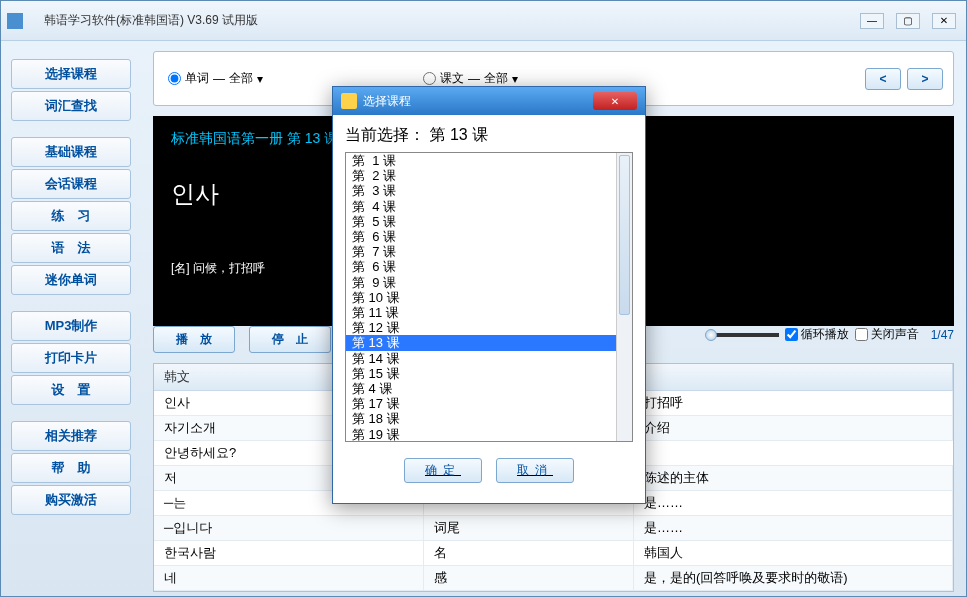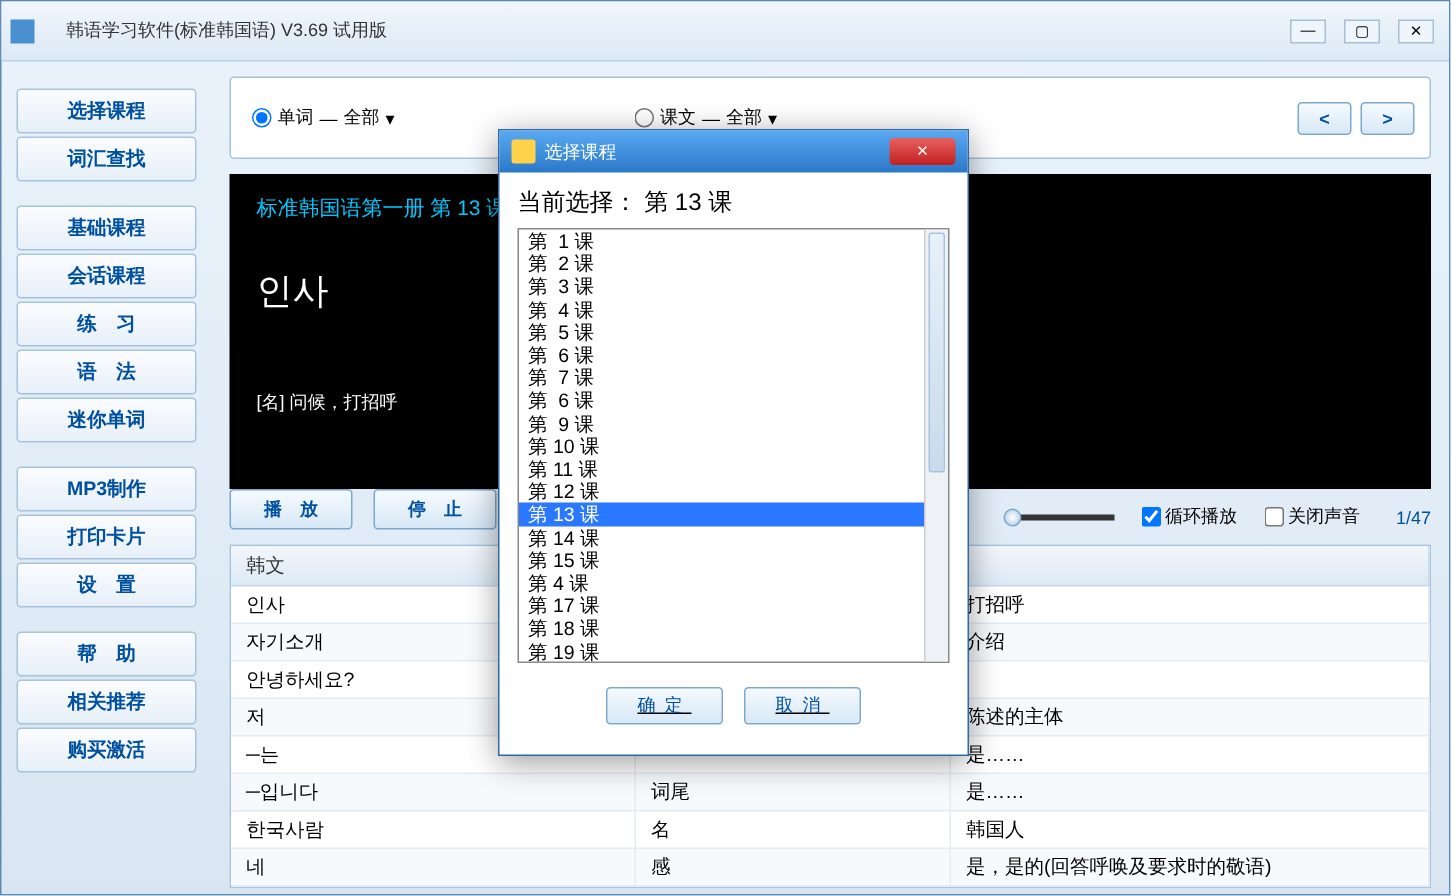--- a/index.html
+++ b/index.html
@@ -26,23 +26,23 @@
     .radio { display: flex; align-items: center; gap: 4px; }
     .radio input { margin: 0; }
     .navbtns { position: absolute; right: 10px; display: flex; gap: 6px; }
     .navbtn { width: 36px; height: 22px; background: linear-gradient(#f5faff,#d7e8f6); border: 1px solid #7ca7cf; border-radius: 3px; display:flex; align-items:center; justify-content:center; color:#0050a0; cursor:pointer; font-weight:bold; }
     
     .blackpanel { background: #000; margin-top: 10px; height: 210px; padding: 14px 18px; color: #fff; position: relative; }
     .bp-title { color: #00c8ff; font-size: 14px; }
     .bp-jp { font-size: 24px; margin-top: 30px; font-family: "Malgun Gothic", sans-serif; }
     .bp-desc { margin-top: 50px; font-size: 12px; }
     
-    .controls { display: flex; align-items: flex-end; gap: 14px; font-size: 12px; }
+    .controls { display: flex; align-items: flex-start; gap: 14px; font-size: 12px; }
     .playbtn { background: linear-gradient(#f5faff,#d7e8f6); border:1px solid #7ca7cf; border-radius:3px; padding:4px 22px; color:#0050a0; font-weight:bold; cursor:pointer; }
-    .slider-area { margin-left: auto; display:flex; align-items:center; gap:18px; }
+    .slider-area { margin-left: auto; display:flex; align-items:center; gap:6px; }
     .slider { width: 70px; height: 4px; background: #333; position: relative; }
     .slider-thumb { position:absolute; left:-4px; top:-4px; width:12px; height:12px; border-radius:50%; background:radial-gradient(#fff,#aac8e0); border:1px solid #7ca7cf; }
     .chk { display:flex; align-items:center; gap:3px; }
     .counter { color:#0050a0; margin-left:6px; }
     
     .table { border: 1px solid #a7c3de; margin-top: 10px; background: #fff; font-size: 13px; }
     .thead { display:flex; background: linear-gradient(#f2f7fc,#dce9f5); border-bottom:1px solid #c8d9e9;justify-content:space-between; }
     .th { padding: 4px 10px; border-right:1px solid #c8d9e9; font-weight:normal; color:#333; }
     .th1 { width: 270px; } .th2 { width: 210px; } .th3 { flex:1; }
     .tr { display:flex; border-bottom:1px solid #e3ebf3; }
@@ -89,22 +89,22 @@
           <div class="sidebtn">练　习</div>
           <div class="sidebtn">语　法</div>
           <div class="sidebtn">迷你单词</div>
         </div>
       <div class="sidebar-group" id="sg3">
           <div class="sidebtn">MP3制作</div>
           <div class="sidebtn">打印卡片</div>
           <div class="sidebtn">设　置</div>
         </div>
       <div class="sidebar-group" id="sg4">
+          <div class="sidebtn">相关推荐</div>
           <div class="sidebtn">帮　助</div>
-          <div class="sidebtn">相关推荐</div>
           <div class="sidebtn">购买激活</div>
         </div>
     </div>
     <div class="content">
       <div class="topfilter">
         <label class="radio">
           <input type="radio" checked="" style="">
           <span>单词</span> —
           <span>全部</span>
           <span>▾</span>

